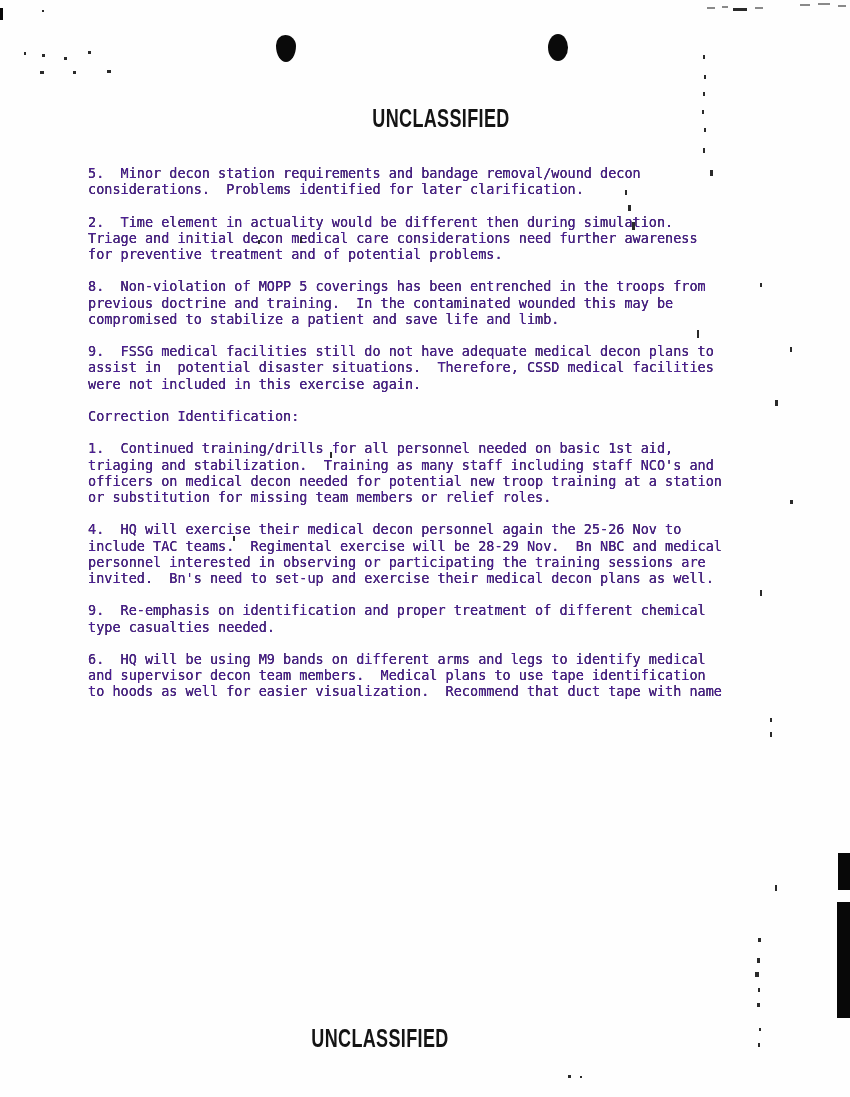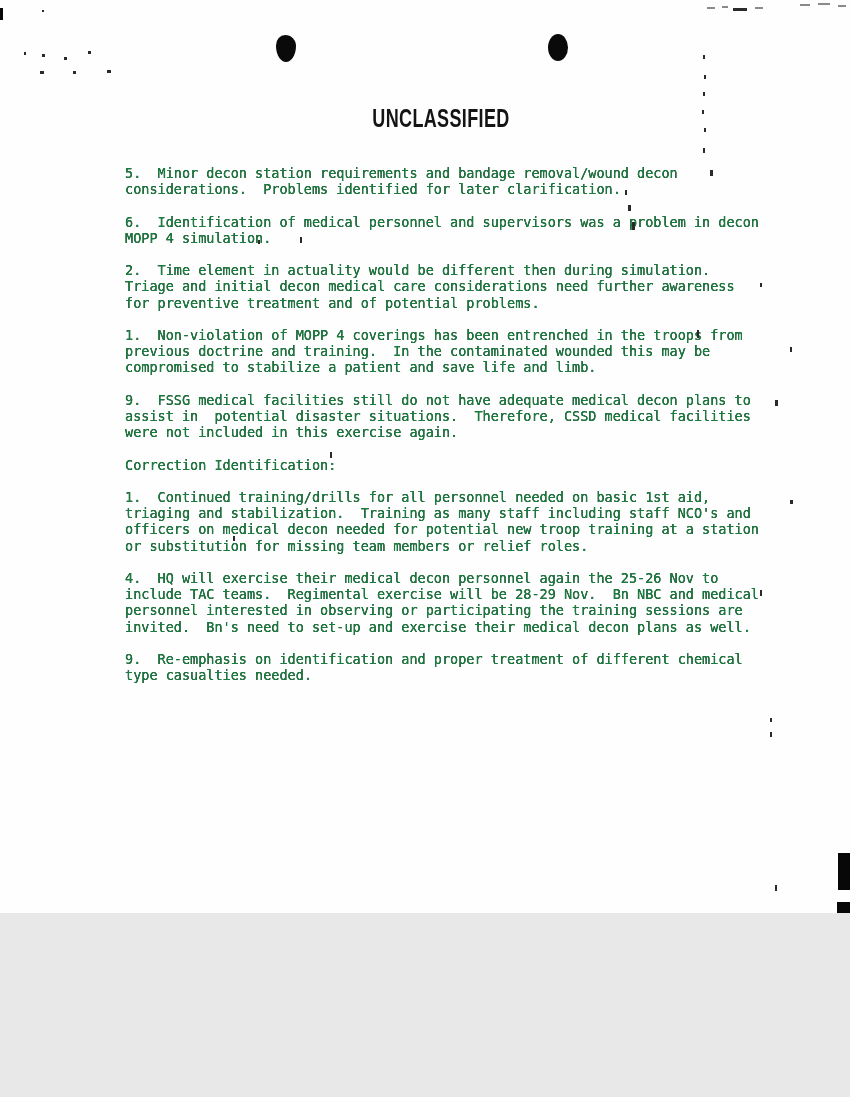--- a/index.html
+++ b/index.html
@@ -1,19 +1,19 @@
 <!DOCTYPE html>
 <html><head>
 <meta charset="utf-8">
 <style>
   html,body { margin:0; padding:0; background:#e8e8e8; }
   .page {
     position: relative;
     width: 850px;
-    height: 913px;
+    height: 1097px;
     background: #fefefe;
     overflow: hidden;
     font-family: "DejaVu Sans Mono", monospace;
   }
   .classification {
     position: absolute;
     width: 220px;
     text-align: center;
     font-family: "Liberation Sans", sans-serif;
     font-weight: bold;
@@ -26,23 +26,22 @@
   }
   .header-class { top: 104px; left: 331px; }
   .footer-class { top: 1024px; left: 270px; }
   .body-text {
     position: absolute;
     left: 88px;
     top: 165px;
     width: 700px;
     font-size: 13.5px;
     line-height: 16.2px;
-    color: #15803d;
+    color: #4c1d95;
     text-shadow: 0 0 0.6px #111;
-    margin-left: 37px;
   }
   .para {
     white-space: pre;
     margin: 0 0 16.2px 0;
   }
   .hole-punch {
     position: absolute;
     background: #0a0a0a;
     border-radius: 50% 50% 50% 50%;
   }
@@ -62,42 +61,43 @@
 
   <div class="edge-bar" style="left:838px; top:853px; width:12px; height:37px;"></div>
   <div class="edge-bar" style="left:837px; top:902px; width:13px; height:116px;"></div>
   <div class="edge-bar" style="left:0; top:8px; width:3px; height:12px;"></div>
 
   <div class="classification header-class">UNCLASSIFIED</div>
 
   <div class="body-text">
     <div class="para">5.  Minor decon station requirements and bandage removal/wound decon
 considerations.  Problems identified for later clarification.</div>
-    <div class="para">6.  Identification of medical personnel and supervisors was a problem in decon
-MOPP 4 simulation.</div>
     <div class="para">2.  Time element in actuality would be different then during simulation.
 Triage and initial decon medical care considerations need further awareness
 for preventive treatment and of potential problems.</div>
-    <div class="para">1.  Non-violation of MOPP 4 coverings has been entrenched in the troops from
+    <div class="para">8.  Non-violation of MOPP 5 coverings has been entrenched in the troops from
 previous doctrine and training.  In the contaminated wounded this may be
 compromised to stabilize a patient and save life and limb.</div>
     <div class="para">9.  FSSG medical facilities still do not have adequate medical decon plans to
 assist in  potential disaster situations.  Therefore, CSSD medical facilities
 were not included in this exercise again.</div>
     <div class="para">Correction Identification:</div>
     <div class="para">1.  Continued training/drills for all personnel needed on basic 1st aid,
 triaging and stabilization.  Training as many staff including staff NCO's and
 officers on medical decon needed for potential new troop training at a station
 or substitution for missing team members or relief roles.</div>
     <div class="para">4.  HQ will exercise their medical decon personnel again the 25-26 Nov to
 include TAC teams.  Regimental exercise will be 28-29 Nov.  Bn NBC and medical
 personnel interested in observing or participating the training sessions are
 invited.  Bn's need to set-up and exercise their medical decon plans as well.</div>
     <div class="para">9.  Re-emphasis on identification and proper treatment of different chemical
 type casualties needed.</div>
+    <div class="para">6.  HQ will be using M9 bands on different arms and legs to identify medical
+and supervisor decon team members.  Medical plans to use tape identification
+to hoods as well for easier visualization.  Recommend that duct tape with name</div>
   </div>
 
   <div class="classification footer-class">UNCLASSIFIED</div>
 
   <div class="speck" style="left:42px; top:10px; width:2px; height:2px;"></div>
   <div class="speck" style="left:24px; top:52px; width:2px; height:3px;"></div>
   <div class="speck" style="left:42px; top:54px; width:3px; height:3px;"></div>
   <div class="speck" style="left:64px; top:57px; width:3px; height:3px;"></div>
   <div class="speck" style="left:88px; top:51px; width:3px; height:3px;"></div>
   <div class="speck" style="left:40px; top:71px; width:4px; height:3px;"></div>

